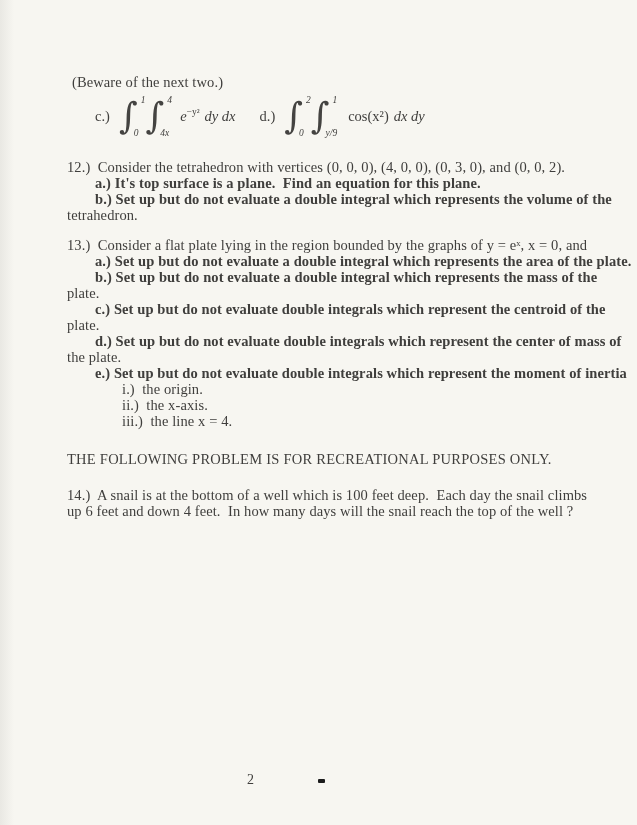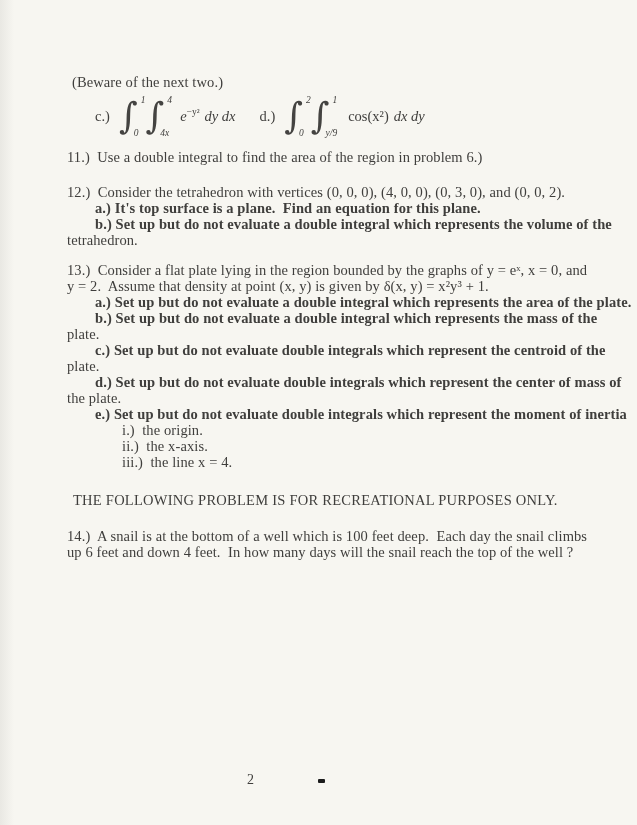--- a/index.html
+++ b/index.html
@@ -39,21 +39,20 @@
   .beware { padding-left: 5px; }
   .ind1 { padding-left: 28px; font-weight: bold; }
   .ind2 { padding-left: 55px; }
 
   .para-11 { margin-top: 9px; }
   .para-12 { margin-top: 19px; }
   .para-13 { margin-top: 14px; }
   .heading {
     margin-top: 22px;
     letter-spacing: 0.25px;
-    margin-left: 6px;
   }
   .para-14 { margin-top: 20px; text-align: right; }
 
   
   .math-row {
     display: flex;
     align-items: center;
     height: 48px;
     margin-top: 2px;
     margin-bottom: 2px;
@@ -162,34 +161,30 @@
         <span class="ilims">
           <span class="iup">1</span>
           <span class="idn">y/9</span>
         </span>
       </span>
       <span class="mexpr"><span>cos(x²)</span><span class="it diffsp">dx dy</span></span>
     </div>
 
   </div>
 
-  <div class="para-11">
-    <div class="line">11.)  Use a double integral to find the area of the region in problem 6.)</div>
-  </div>
 
   <div class="para-12">
     <div class="line">12.)  Consider the tetrahedron with vertices (0, 0, 0), (4, 0, 0), (0, 3, 0), and (0, 0, 2).</div>
     <div class="line ind1">a.) It's top surface is a plane.  Find an equation for this plane.</div>
     <div class="line ind1">b.) Set up but do not evaluate a double integral which represents the volume of the</div>
     <div class="line">tetrahedron.</div>
   </div>
 
   <div class="para-13">
     <div class="line">13.)  Consider a flat plate lying in the region bounded by the graphs of y = eˣ, x = 0, and</div>
-    <div class="line">y = 2.  Assume that density at point (x, y) is given by δ(x, y) = x²y³ + 1.</div>
     <div class="line ind1">a.) Set up but do not evaluate a double integral which represents the area of the plate.</div>
     <div class="line ind1">b.) Set up but do not evaluate a double integral which represents the mass of the</div>
     <div class="line">plate.</div>
     <div class="line ind1">c.) Set up but do not evaluate double integrals which represent the centroid of the</div>
     <div class="line">plate.</div>
     <div class="line ind1">d.) Set up but do not evaluate double integrals which represent the center of mass of</div>
     <div class="line">the plate.</div>
     <div class="line ind1">e.) Set up but do not evaluate double integrals which represent the moment of inertia</div>
     <div class="line ind2">i.)  the origin.</div>
     <div class="line ind2">ii.)  the x-axis.</div>

